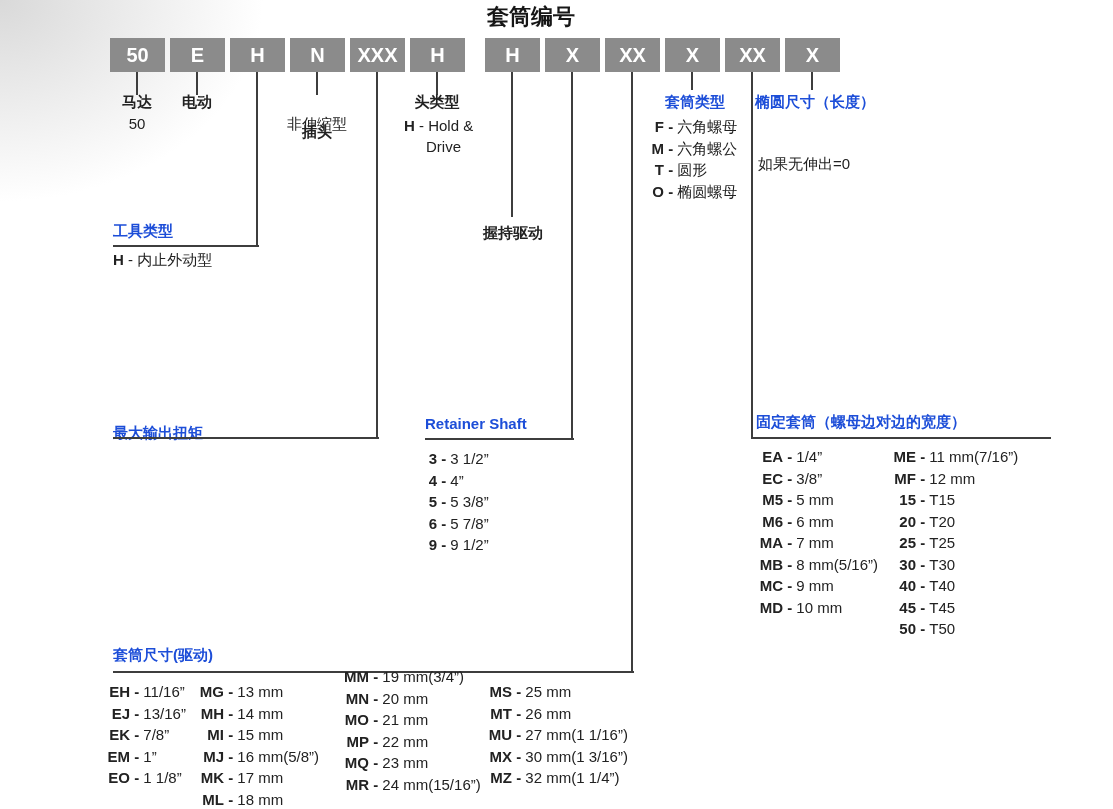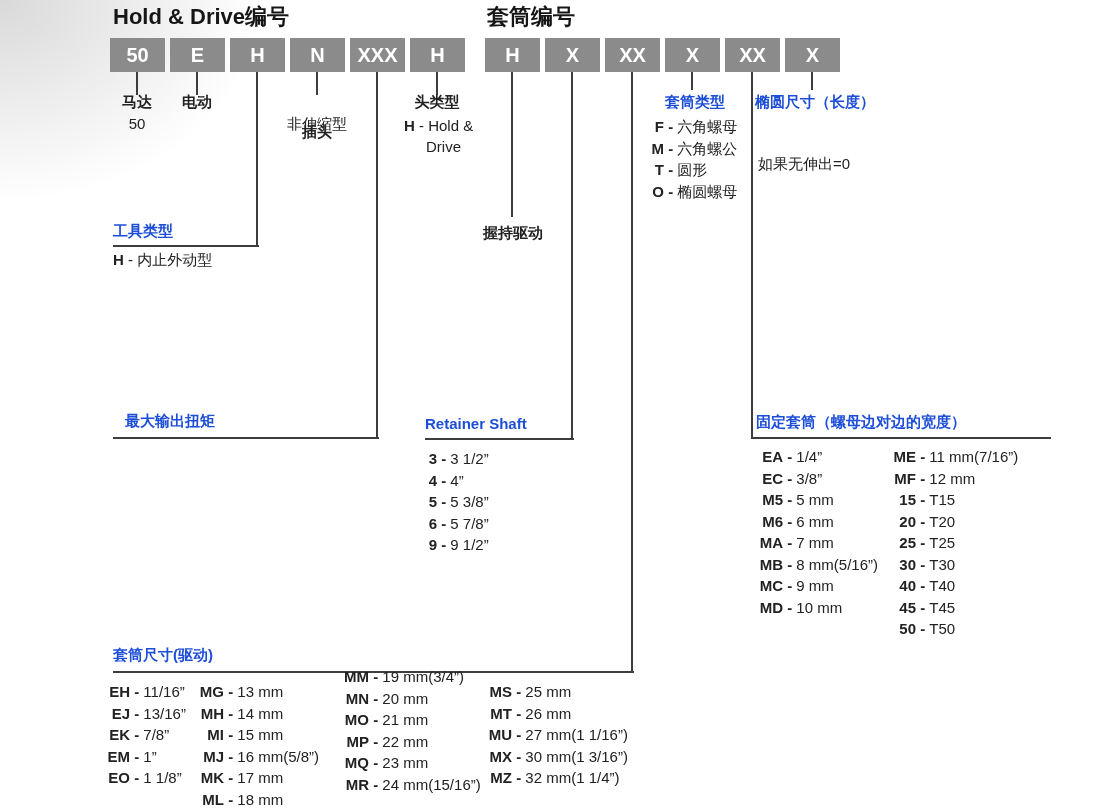--- a/index.html
+++ b/index.html
@@ -23,21 +23,20 @@
   .list .dash{font-weight:700;}
   .w12{width:12px;} .w16{width:16px;} .w26{width:26px;} .w28{width:28px;}
   .indent2{margin-left:22px;}
 </style>
 </head>
 <body>
 
 <div id="stage">
   <div class="corner-shade"></div>
 
-  <div class="main-title" style="left:113px;top:2px;">Hold &amp; Drive编号</div>
   <div class="main-title" style="left:487px;top:2px;">套筒编号</div>
 
   <div class="box" style="left:110px;">50</div>
   <div class="box" style="left:170px;">E</div>
   <div class="box" style="left:230px;">H</div>
   <div class="box" style="left:290px;">N</div>
   <div class="box" style="left:350px;">XXX</div>
   <div class="box" style="left:410px;">H</div>
 
   <div class="box" style="left:485px;">H</div>
@@ -72,21 +71,21 @@
     <span class="indent2">Drive</span>
   </div>
   <div class="lbl b ctr" style="left:453px;top:224px;width:120px;">握持驱动</div>
 
   <div class="sec-title" style="left:113px;top:222px;">工具类型</div>
   <div class="hline" style="left:113px;top:245px;width:146px;"></div>
   <div class="lbl" style="left:113px;top:251px;">
     <span class="b">H</span><span> - </span><span>内止外动型</span>
   </div>
 
-  <div class="sec-title" style="left:113px;top:412px;margin-left:12px;">最大输出扭矩</div>
+  <div class="sec-title" style="left:113px;top:424px;">最大输出扭矩</div>
   <div class="hline" style="left:113px;top:437px;width:266px;"></div>
 
   <div class="sec-title" style="left:425px;top:415px;">Retainer Shaft</div>
   <div class="hline" style="left:425px;top:438px;width:149px;"></div>
   <div class="list" style="left:425px;top:448px;">
 
       <div><span class="code w12">3</span><span class="dash"> - </span><span>3 1/2”</span></div>
 
       <div><span class="code w12">4</span><span class="dash"> - </span><span>4”</span></div>
 

